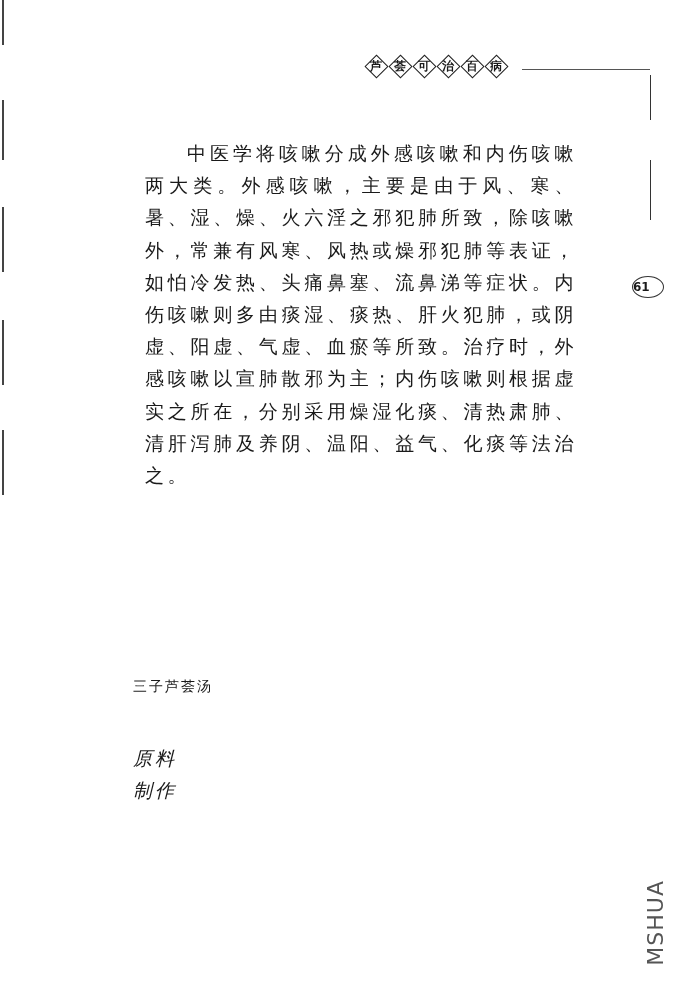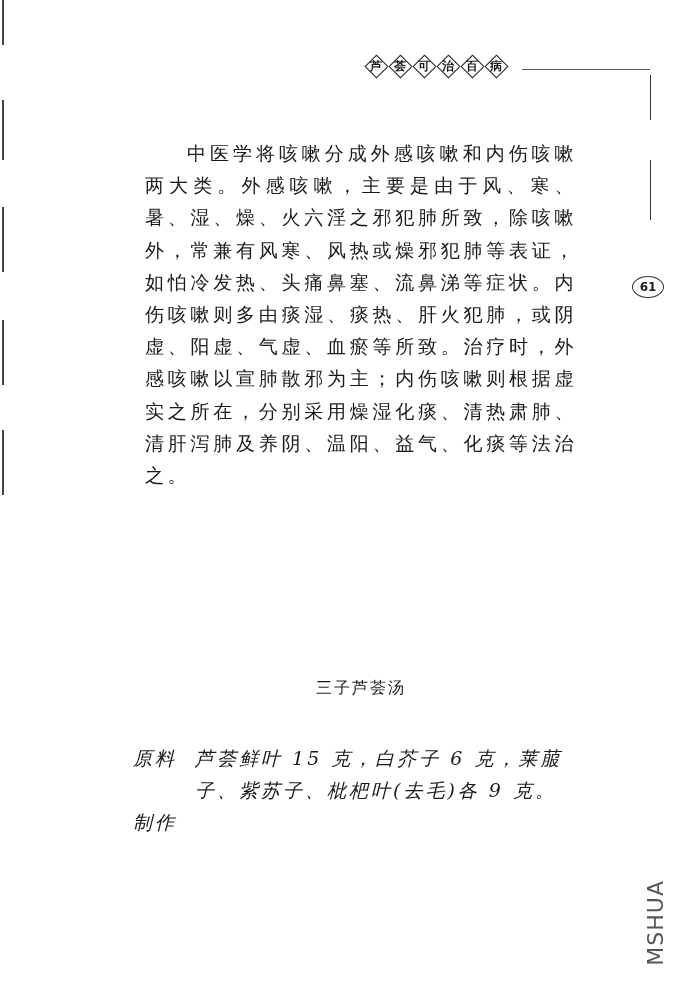--- a/index.html
+++ b/index.html
@@ -18,29 +18,29 @@
     .diamond::before {
       content: ""; position: absolute; width: 15px; height: 15px;
       border: 1px solid #222; transform: rotate(45deg);
     }
     .diamond span { position: relative; font-size: 12px; font-weight: bold; z-index: 1; }
     .header-line { position: absolute; top: 69px; left: 522px; width: 128px; height: 1px; background: #555; }
     .right-line { position: absolute; left: 650px; width: 1px; background: #333; }
     .page-badge {
       position: absolute; left: 632px; top: 276px; width: 30px; height: 20px;
       border: 1px solid #333; border-radius: 50%;
-      display: flex; align-items: center; justify-content: center;
+      display: flex; align-items: center; 
       font-size: 12px; font-weight: bold; font-family: "DejaVu Sans", sans-serif;
     }
     .content { position: absolute; left: 133px; top: 125px; width: 456px; }
     .para { font-size: 19px; line-height: 32.2px; letter-spacing: 3.4px; margin: 12px; text-align: justify; }
     .para.indent { text-indent: 42px; }
     .title {
-      position: absolute; left: 0; width: 100%; top: 553px; text-align: center;
-      font-size: 16px; letter-spacing: 2px; font-family: "DejaVu Sans", sans-serif;
+      position: absolute; left: 0; width: 100%; top: 553px; 
+      font-size: 14px; letter-spacing: 2px; font-family: "DejaVu Sans", sans-serif;
     }
     .recipe { position: absolute; top: 617px; left: 0; width: 456px; font-style: italic; }
     .recipe-row { display: flex; font-size: 19px; line-height: 32.2px; letter-spacing: 3px; }
     .recipe-label { width: 62px; flex-shrink: 0; }
     .recipe-text { flex: 1; }
     .watermark {
       position: absolute; left: 643px; top: 880px;
       writing-mode: vertical-rl; transform: rotate(180deg);
       font-family: "DejaVu Sans", sans-serif; font-size: 22px; color: #555; letter-spacing: 1px;
     }
@@ -83,21 +83,20 @@
 <div class="page-badge">
   <span>61</span>
 </div>
 
 <div class="content">
   <p class="para indent">中医学将咳嗽分成外感咳嗽和内伤咳嗽两大类。外感咳嗽，主要是由于风、寒、暑、湿、燥、火六淫之邪犯肺所致，除咳嗽外，常兼有风寒、风热或燥邪犯肺等表证，如怕冷发热、头痛鼻塞、流鼻涕等症状。内伤咳嗽则多由痰湿、痰热、肝火犯肺，或阴虚、阳虚、气虚、血瘀等所致。治疗时，外感咳嗽以宣肺散邪为主；内伤咳嗽则根据虚实之所在，分别采用燥湿化痰、清热肃肺、清肝泻肺及养阴、温阳、益气、化痰等法治之。</p>
   <div class="title">三子芦荟汤</div>
   <div class="recipe">
     <div class="recipe-row">
       <div class="recipe-label">原料</div>
-      <div class="recipe-text">芦荟鲜叶 15 克，白芥子 6 克，莱菔子、紫苏子、枇杷叶(去毛)各 9 克。</div>
     </div>
     <div class="recipe-row">
       <div class="recipe-label">制作</div>
     </div>
   </div>
 </div>
 
 <div class="watermark">MSHUA</div>
 
 </body></html>

